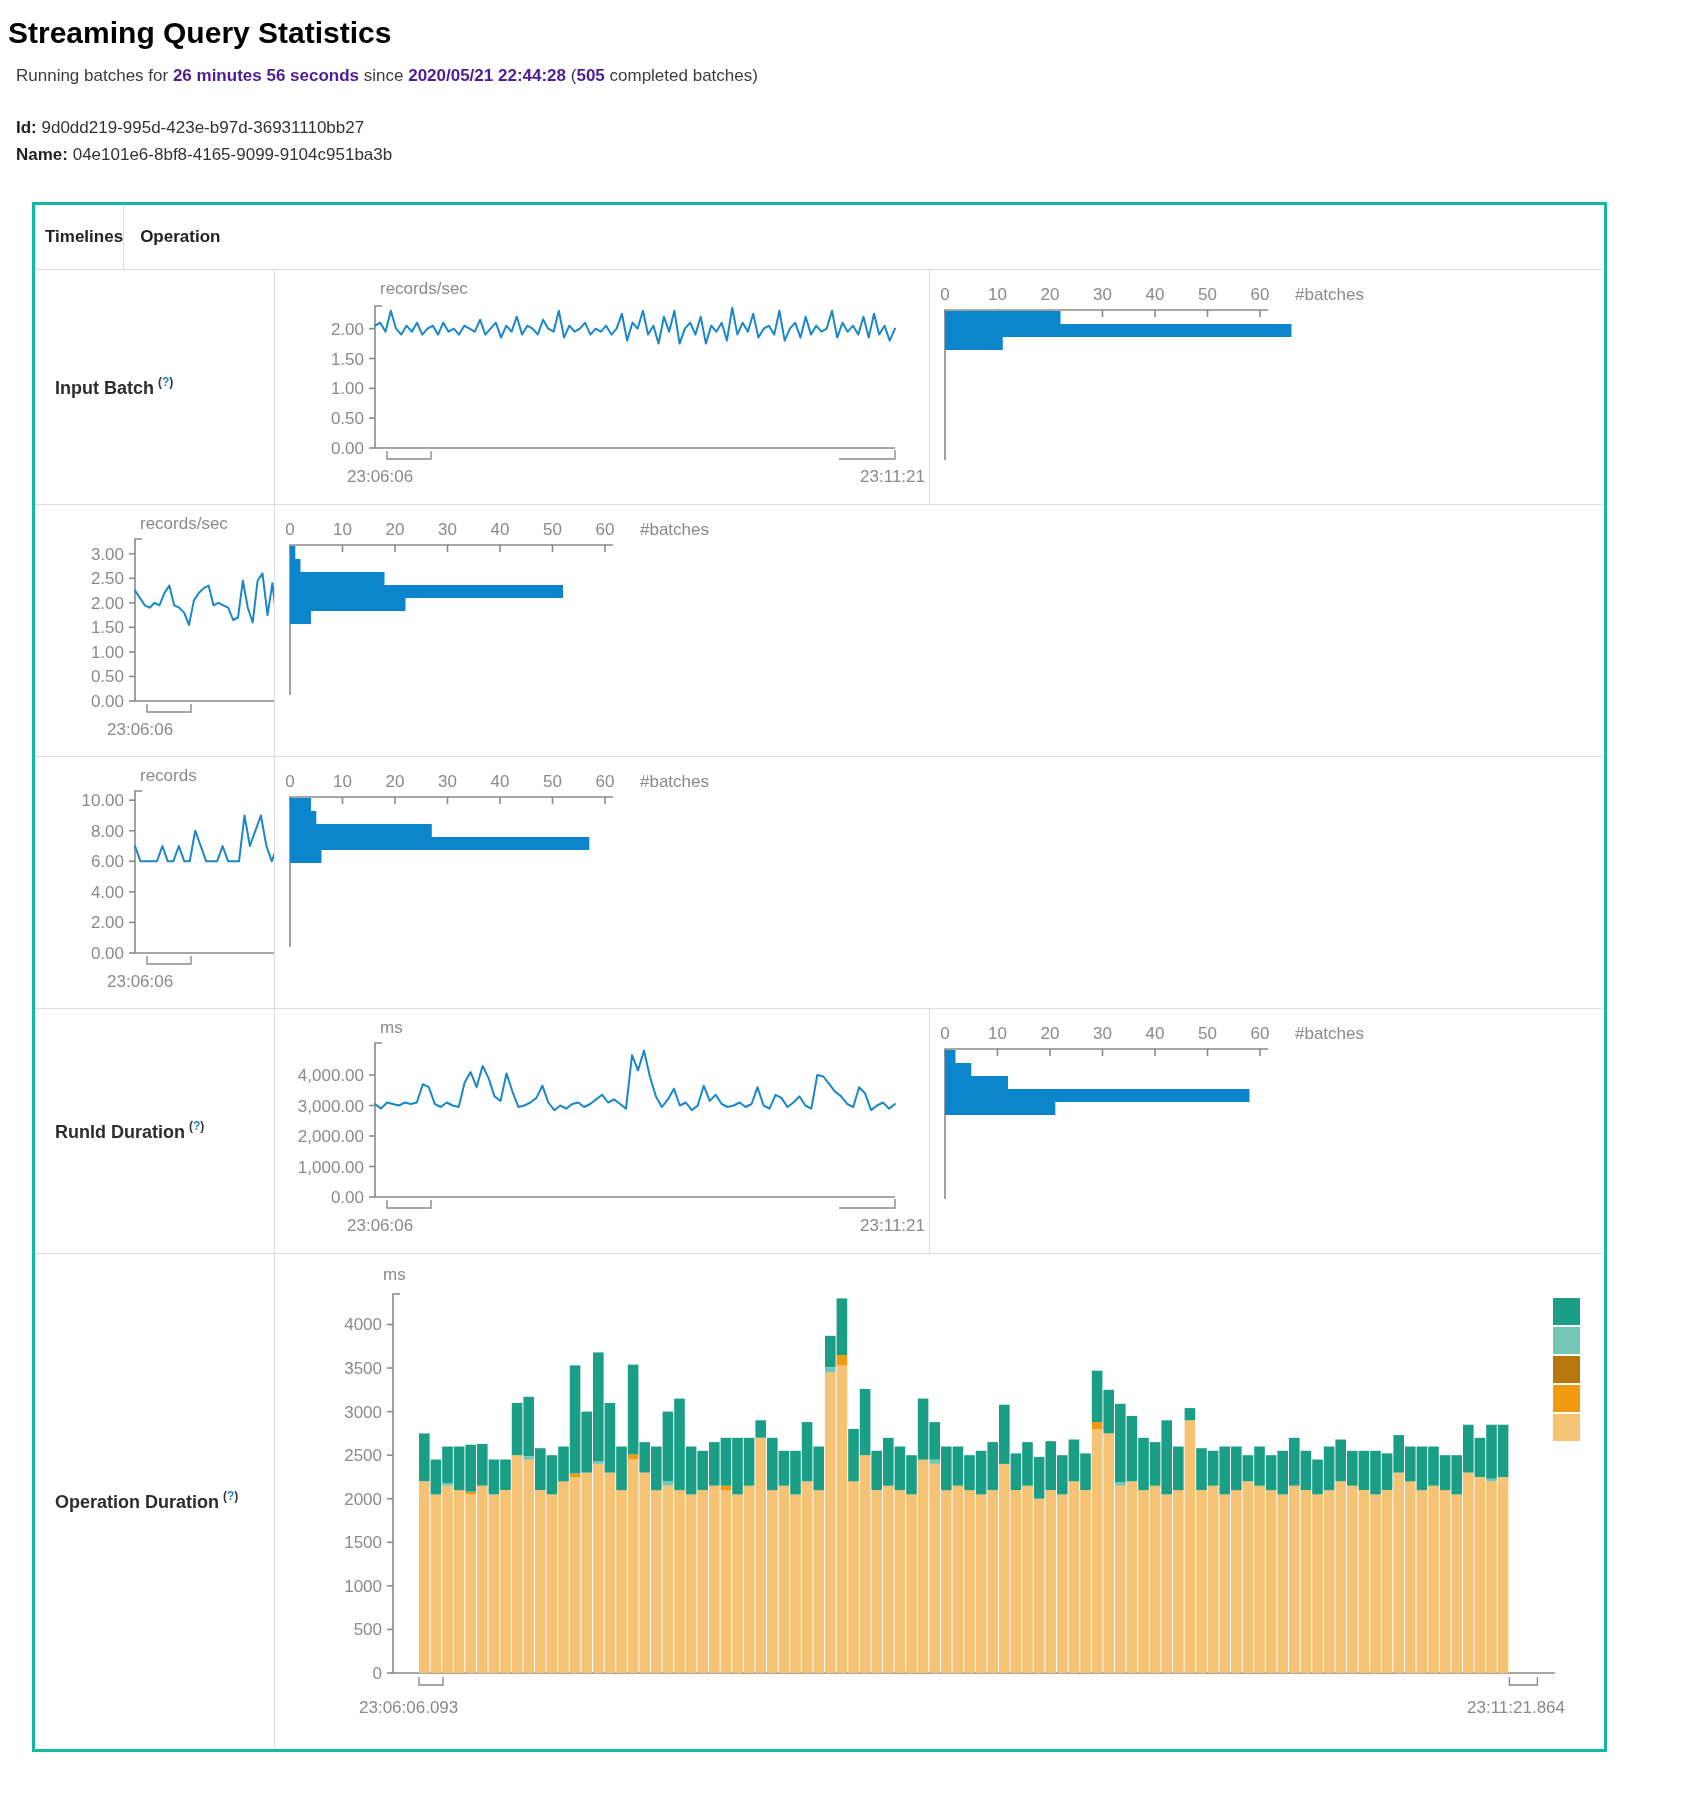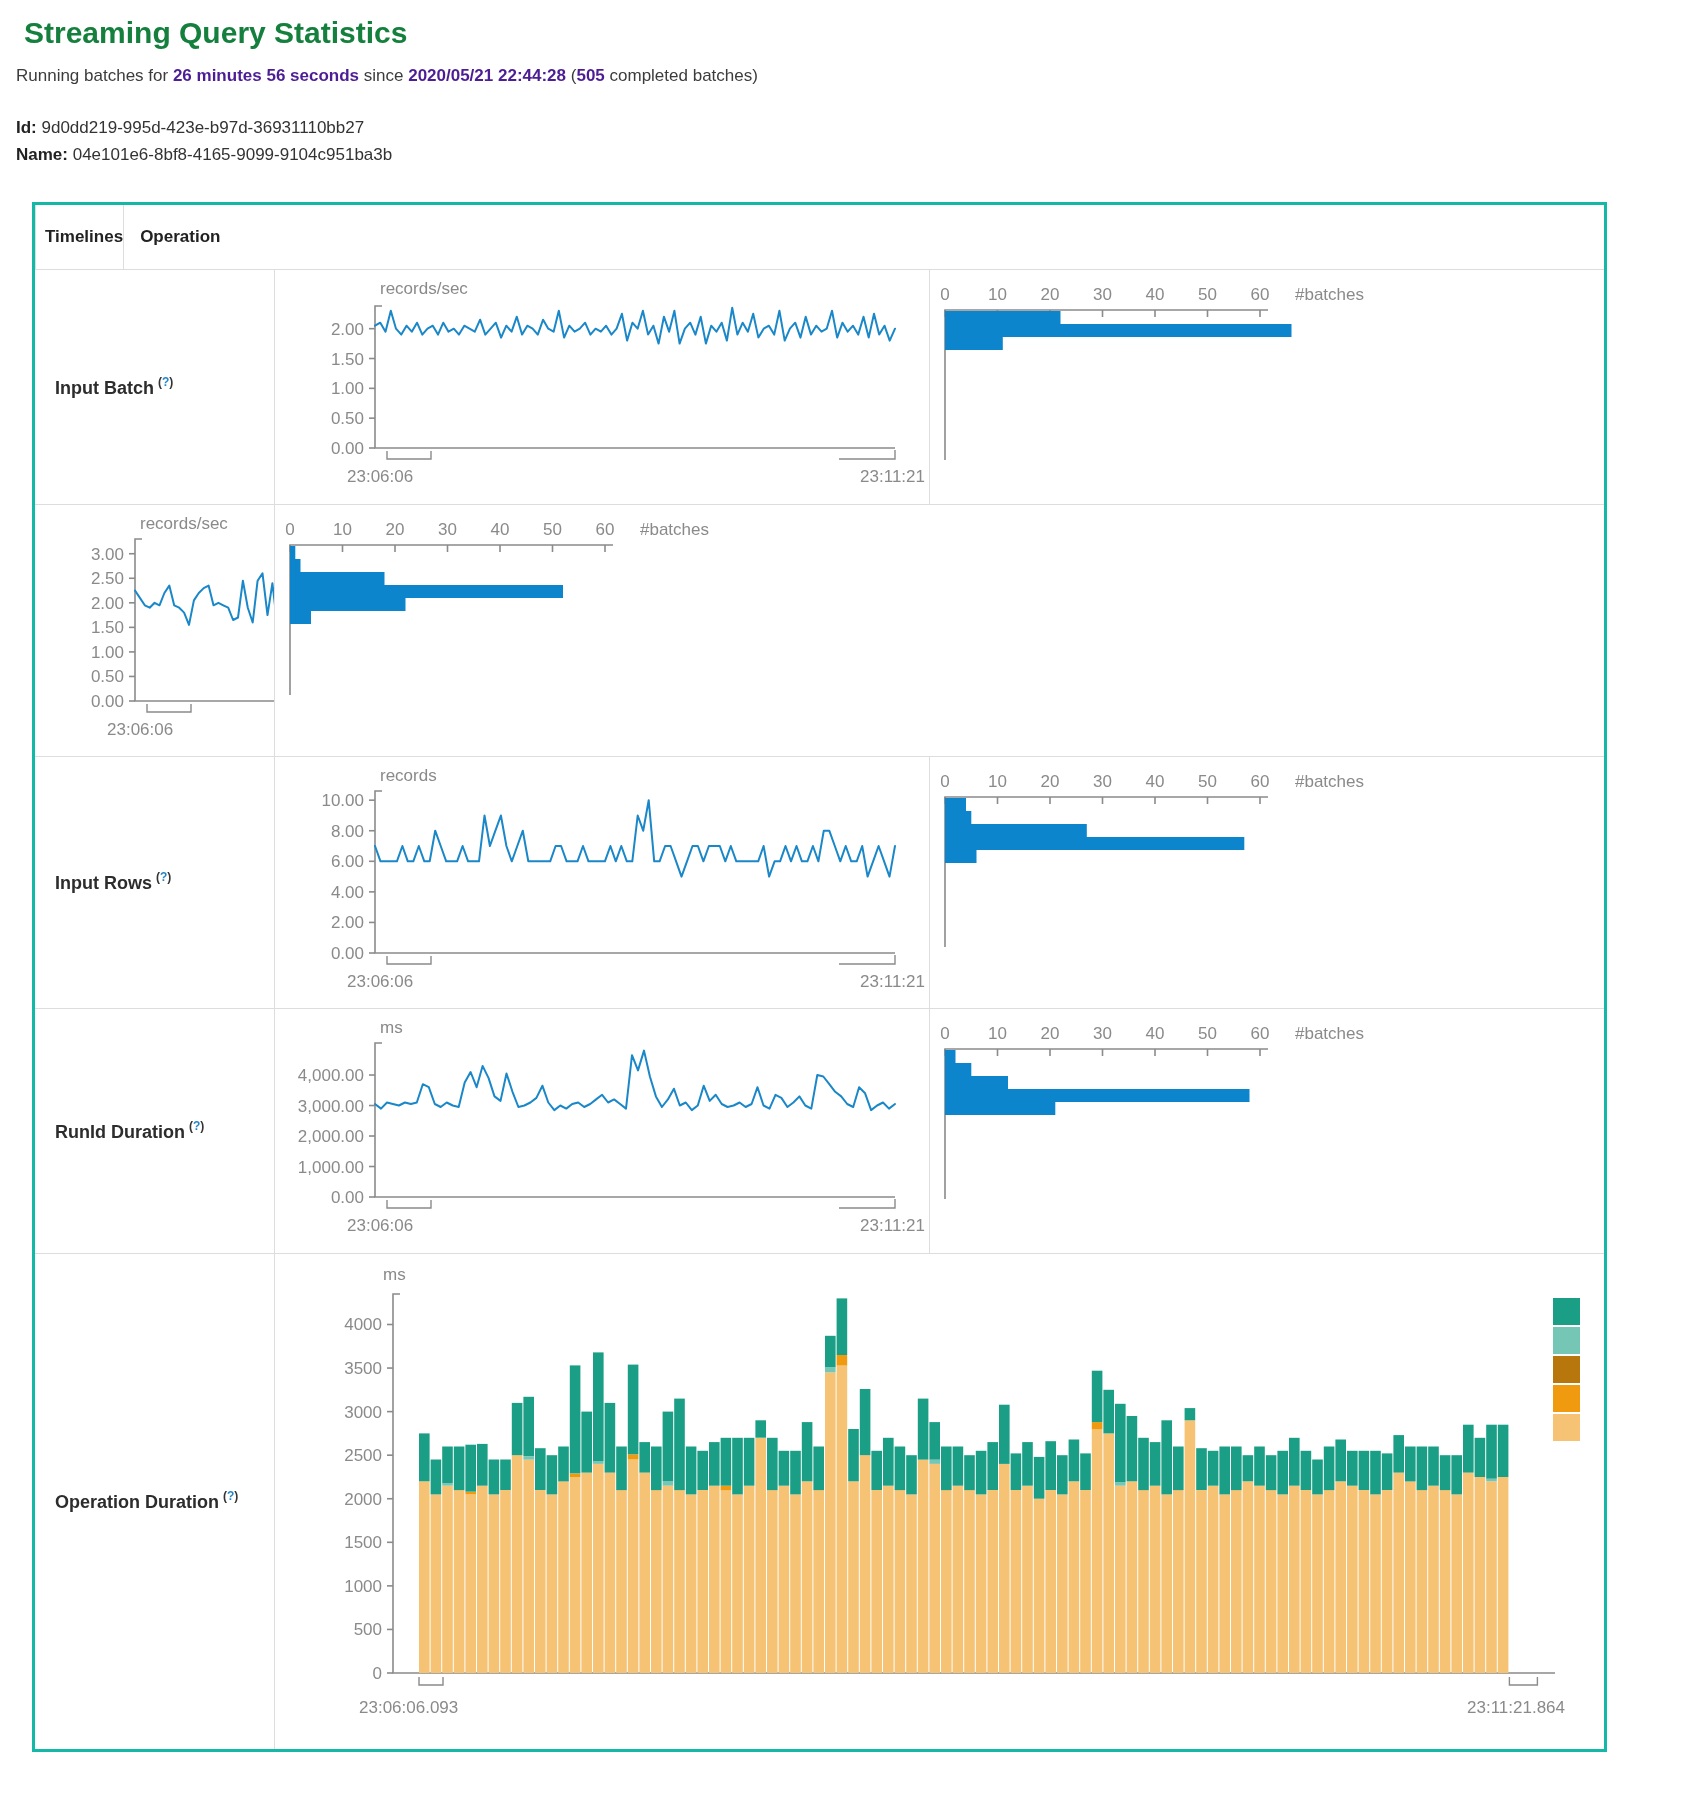--- a/index.html
+++ b/index.html
@@ -1,18 +1,18 @@
 <!DOCTYPE html>
 <html><head>
 <meta charset="utf-8">
 <style>
   * { box-sizing: border-box; margin: 0; padding: 0; }
   body { background: #ffffff; font-family: "Liberation Sans", sans-serif; color: #333; }
   .page { width: 1693px; height: 1820px; background: #fff; position: relative; overflow: hidden; }
-  h1[data-name="page-title"] { padding: 16px 0 0 24px; font-size: 30px; font-weight: 700; color: #15803d; letter-spacing: 0; }
+  h1[data-name="page-title"] { padding: 16px 0 0 8px; font-size: 30px; font-weight: 700; color: #000000; letter-spacing: 0; }
   .subtitle { padding-left: 16px; margin-top: 16px; font-size: 17px; color: #3c3c3c; }
   .subtitle b { font-weight: 700; color: #4c1d95; }
   .meta { padding-left: 16px; margin-top: 28px; font-size: 17px; line-height: 27px; color: #333; }
   .meta b { font-weight: 700; color: #222; }
   .stats-table { margin: 34px 16px 0 32px; width: 1575px; border: 3px solid #14b8a6; background: #fff; }
   .t-row { display: grid; grid-template-columns: 239px 655px 681px; }
   .t-row.span2 { grid-template-columns: 239px 1336px; }
   .t-row + .t-row { border-top: 1px solid #ddd; }
   .t-cell { overflow: hidden; position: relative; }
   .t-cell + .t-cell { border-left: 1px solid #ddd; }
@@ -145,23 +145,20 @@
             <rect x="15" y="41" width="5.3" height="13" fill="#0d85cc"></rect>
             <rect x="15" y="54" width="10.5" height="13" fill="#0d85cc"></rect>
             <rect x="15" y="67" width="94.5" height="13" fill="#0d85cc"></rect>
             <rect x="15" y="80" width="273.0" height="13" fill="#0d85cc"></rect>
             <rect x="15" y="93" width="115.5" height="13" fill="#0d85cc"></rect>
             <rect x="15" y="106" width="21.0" height="13" fill="#0d85cc"></rect>
           </svg></div>
     </div>
 
     <div class="t-row" style="height:252px" data-name="input-rows-row">
-      <div class="t-cell row-label-cell" data-name="input-rows-label-cell">
-        <span class="row-label" data-name="input-rows-label"><span>Input Rows</span><sup class="help" data-name="input-rows-help-icon"><span>(</span><span class="q">?</span><span>)</span></sup></span>
-      </div>
       <div class="t-cell" data-name="input-rows-timeline-chart"><svg width="655" height="252" viewBox="0 0 655 252">
             <text x="105" y="24">records</text>
             <path d="M107,34 H100 V196 H620" fill="none" stroke="#8b8b8b" stroke-width="1.6"></path>
             <line x1="94" y1="196" x2="100" y2="196" stroke="#8b8b8b" stroke-width="1.6"></line>
             <text x="89" y="202" text-anchor="end">0.00</text>
             <line x1="94" y1="165.43396226415095" x2="100" y2="165.43396226415095" stroke="#8b8b8b" stroke-width="1.6"></line>
             <text x="89" y="171.43396226415095" text-anchor="end">2.00</text>
             <line x1="94" y1="134.8679245283019" x2="100" y2="134.8679245283019" stroke="#8b8b8b" stroke-width="1.6"></line>
             <text x="89" y="140.8679245283019" text-anchor="end">4.00</text>
             <line x1="94" y1="104.30188679245282" x2="100" y2="104.30188679245282" stroke="#8b8b8b" stroke-width="1.6"></line>

